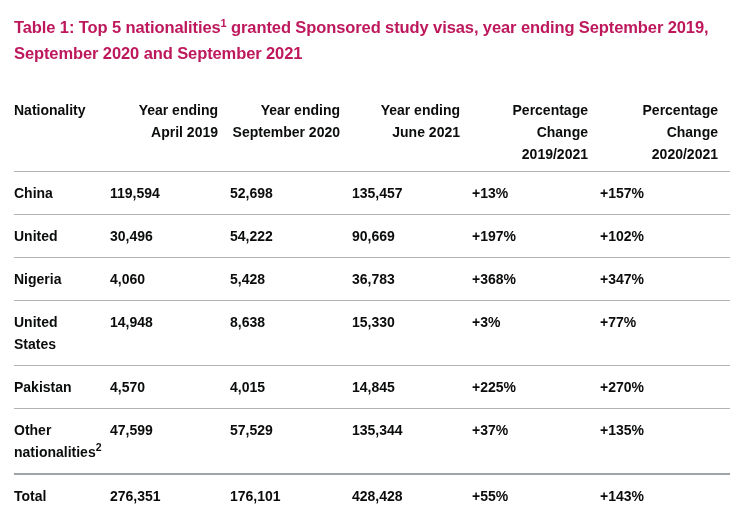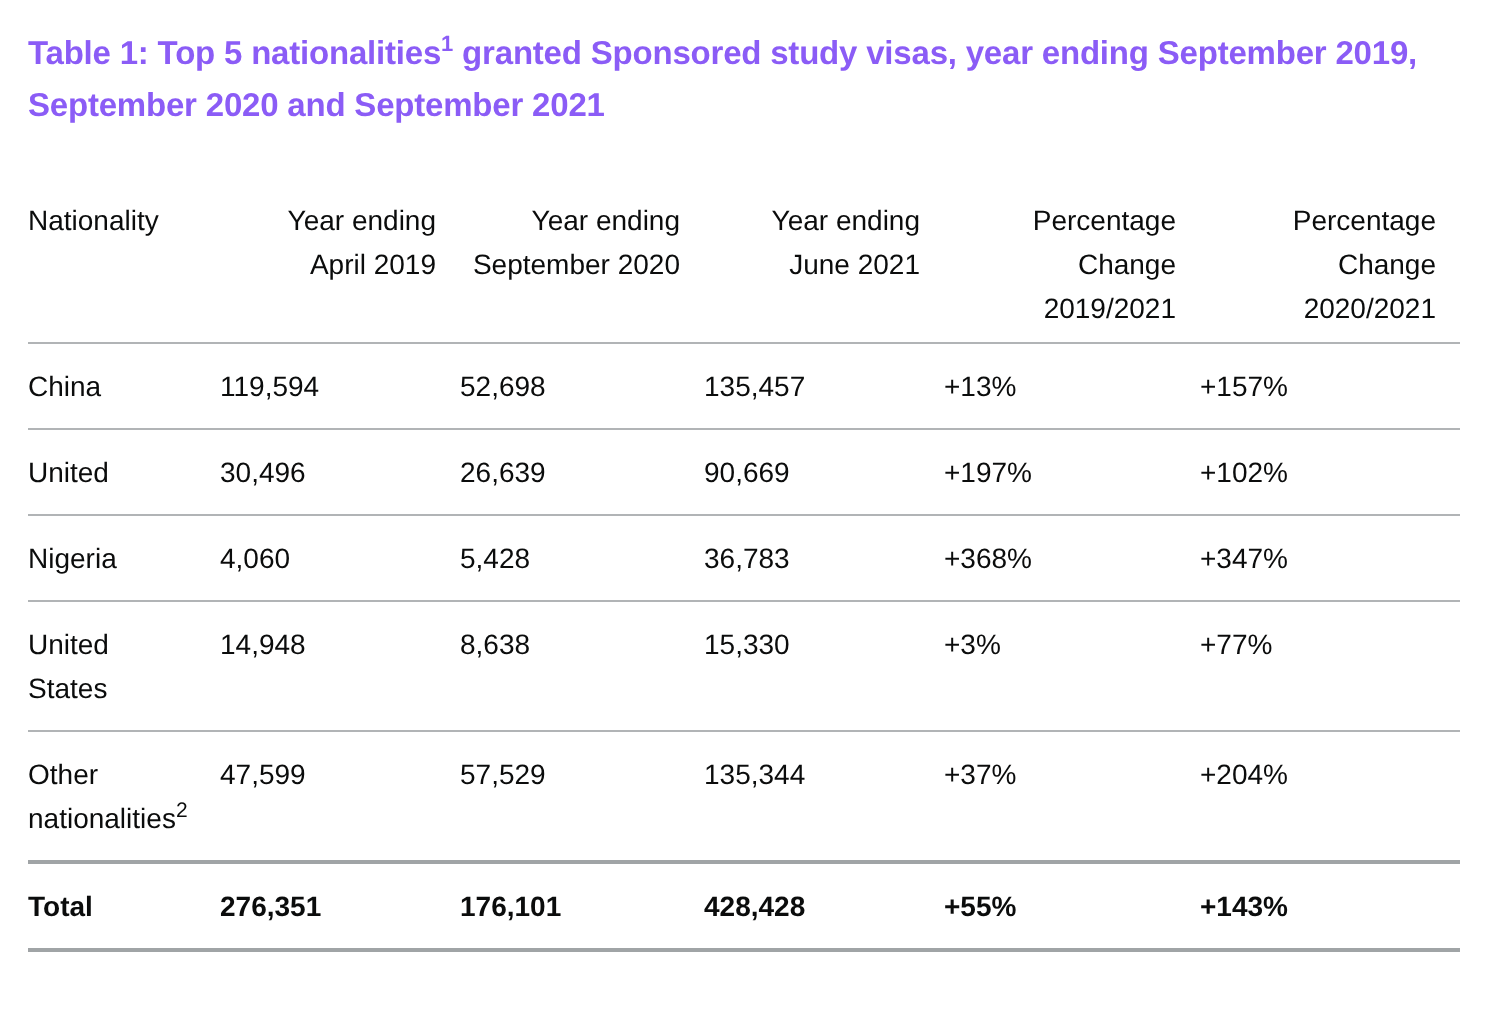--- a/index.html
+++ b/index.html
@@ -17,39 +17,40 @@
   .page {
     padding: 12px 14px 0 14px;
   }
   .title {
     margin: 2px 0 30px 0;
     max-width: 706px;
     font-size: 16.5px;
     font-weight: bold;
     line-height: 26px;
     letter-spacing: -0.1px;
-    color: #8b5cf6;
+    color: #be185d;
   }
   .title sup {
     font-size: 11px;
     line-height: 0;
   }
   table.data-table {
     border-collapse: collapse;
     table-layout: fixed;
     width: 716px;
   }
   th, td {
     font-size: 14px;
     line-height: 22px;
     vertical-align: top;
     padding: 10px 12px 10px 0;
+    font-weight: bold;
   }
   thead th {
-    font-weight: normal;
+    font-weight: bold;
     text-align: right;
     padding-top: 3px;
     padding-bottom: 6px;
     border-bottom: 1px solid #b1b4b6;
   }
   thead th.c1 {
     text-align: left;
   }
   .hl {
     display: block;
@@ -123,21 +124,21 @@
         <td class="c1">China</td>
         <td class="num">119,594</td>
         <td class="num">52,698</td>
         <td class="num">135,457</td>
         <td class="num">+13%</td>
         <td class="num">+157%</td>
       </tr>
       <tr>
         <td class="c1">United</td>
         <td class="num">30,496</td>
-        <td class="num">26,639</td>
+        <td class="num">54,222</td>
         <td class="num">90,669</td>
         <td class="num">+197%</td>
         <td class="num">+102%</td>
       </tr>
       <tr>
         <td class="c1">Nigeria</td>
         <td class="num">4,060</td>
         <td class="num">5,428</td>
         <td class="num">36,783</td>
         <td class="num">+368%</td>
@@ -145,26 +146,34 @@
       </tr>
       <tr>
         <td class="c1">United States</td>
         <td class="num">14,948</td>
         <td class="num">8,638</td>
         <td class="num">15,330</td>
         <td class="num">+3%</td>
         <td class="num">+77%</td>
       </tr>
       <tr>
+        <td class="c1">Pakistan</td>
+        <td class="num">4,570</td>
+        <td class="num">4,015</td>
+        <td class="num">14,845</td>
+        <td class="num">+225%</td>
+        <td class="num">+270%</td>
+      </tr>
+      <tr>
         <td class="c1"><span>Other nationalities</span><sup>2</sup></td>
         <td class="num">47,599</td>
         <td class="num">57,529</td>
         <td class="num">135,344</td>
         <td class="num">+37%</td>
-        <td class="num">+204%</td>
+        <td class="num">+135%</td>
       </tr>
       <tr class="total-row">
         <td class="c1">Total</td>
         <td class="num">276,351</td>
         <td class="num">176,101</td>
         <td class="num">428,428</td>
         <td class="num">+55%</td>
         <td class="num">+143%</td>
       </tr>
     </tbody>

